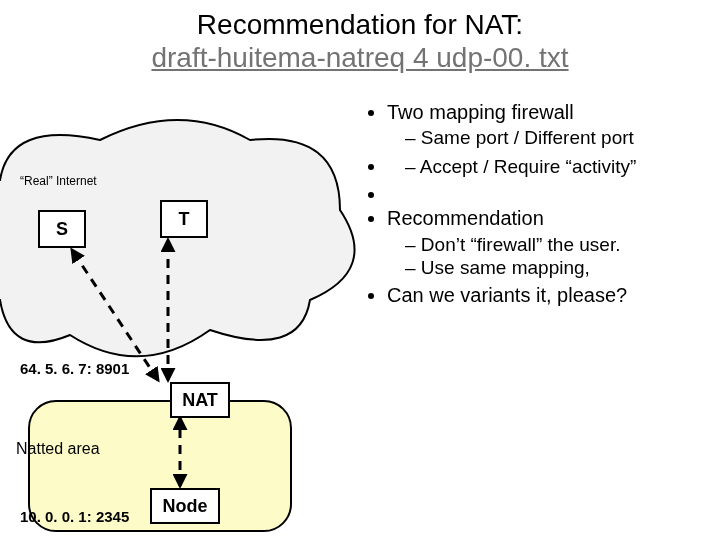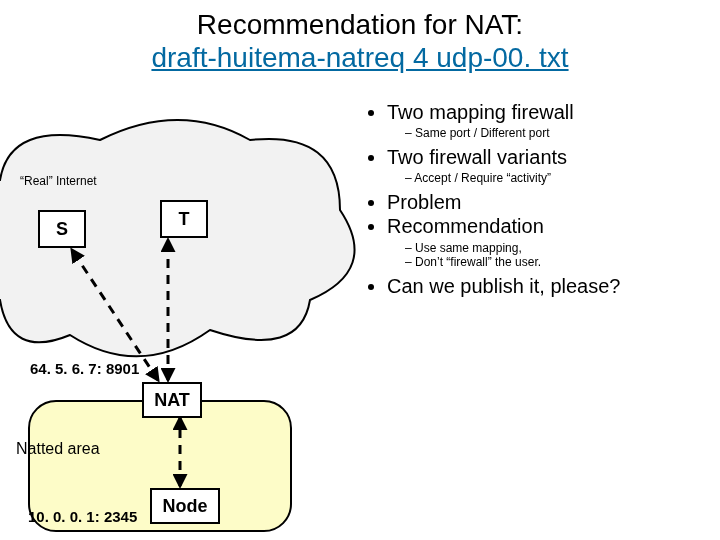--- a/index.html
+++ b/index.html
@@ -1,69 +1,69 @@
 <!DOCTYPE html>
 <html><head>
 <meta charset="utf-8">
 <style>
   html,body{margin:0;padding:0;width:720px;height:540px;background:#fff;font-family:Arial,Helvetica,sans-serif;color:#000;overflow:hidden}
   .slide{position:relative;width:720px;height:540px}
   .title{position:absolute;top:8px;left:0;right:0;text-align:center;font-size:28px;line-height:1.18}
-  .title a{color:#0369a1;text-decoration:underline}
+  .title a{color:#737373;text-decoration:underline}
   .bullets{position:absolute;top:100px;left:365px;width:345px;font-size:20px;line-height:1.22}
   .bullets ul{margin:0;padding-left:22px}
-  .bullets ul ul{list-style-type:none;padding-left:18px;font-size:12px;margin:2px 16px 4px 0}
+  .bullets ul ul{list-style-type:none;padding-left:18px;font-size:19px;margin:2px 16px 4px 0}
   .bullets ul ul li::before{content:"–  "}
   .diagram{position:absolute;top:110px;left:10px;width:340px;height:420px}
   .cloud{position:absolute;left:-70px;top:0;width:430px;height:260px}
   .cloud-path{fill:#f2f2f2;stroke:#000;stroke-width:2}
   .cloud-label{position:absolute;left:10px;top:64px;font-weight:normal;font-size:12px}
   .natbox{position:absolute;left:18px;top:290px;width:260px;height:128px;border:2px solid #000;border-radius:28px;background:#fdfcc8}
   .natlabel{position:absolute;left:6px;top:330px;font-weight:normal;font-size:16px}
   .box{position:absolute;border:2px solid #000;background:#fff;font-weight:bold;font-size:18px;display:flex;align-items:center;justify-content:center}
   .boxS{left:28px;top:100px;width:44px;height:34px}
   .boxT{left:150px;top:90px;width:44px;height:34px}
-  .boxNAT{left:132px;top:272px;width:56px;height:32px}
+  .boxNAT{left:160px;top:272px;width:56px;height:32px}
   .boxNode{left:140px;top:378px;width:66px;height:32px}
   .ip1{position:absolute;left:170px;top:200px;font-weight:bold;font-size:15px}
-  .ip2{position:absolute;left:20px;top:250px;font-weight:bold;font-size:15px}
-  .ip3{position:absolute;left:18px;top:398px;font-weight:bold;font-size:15px}
+  .ip2{position:absolute;left:10px;top:250px;font-weight:bold;font-size:15px}
+  .ip3{position:absolute;left:10px;top:398px;font-weight:bold;font-size:15px}
   svg.arrows{position:absolute;left:0;top:0;width:340px;height:420px;overflow:visible}
   .arr{stroke:#000;stroke-width:3;stroke-dasharray:9 7;fill:none;marker-end:url(#ah);marker-start:url(#ahs)}
 </style>
 </head>
 <body>
 
 <div class="slide">
   <div class="title">
     <span>Recommendation for NAT:</span><br>
     <a>draft-huitema-natreq 4 udp-00. txt</a>
   </div>
 
   <div class="bullets">
     <ul>
       <li><span>Two mapping firewall</span>
         <ul>
             <li>Same port / Different port</li>
           </ul>
       </li>
-      <li><span>Two firewall variants</span>
+      <li>
         <ul>
             <li>Accept / Require “activity”</li>
           </ul>
       </li>
-      <li><span>Problem</span>
+      <li>
       </li>
       <li><span>Recommendation</span>
         <ul>
+          <li>Don’t “firewall” the user.</li>
           <li>Use same mapping,</li>
-          <li>Don’t “firewall” the user.</li>
         </ul>
       </li>
-      <li>Can we publish it, please?</li>
+      <li>Can we variants it, please?</li>
     </ul>
   </div>
 
   <div class="diagram">
     <svg class="cloud" viewBox="0 0 430 260">
       <path class="cloud-path" d="M60 190 Q0 190 10 140 Q-10 80 60 70 Q70 10 160 30 Q240 -10 310 30 Q400 20 400 100 Q440 160 370 190 Q360 250 270 220 Q200 270 130 225 Q70 250 60 190 Z"></path>
     </svg>
     <div class="cloud-label">“Real” Internet</div>
 
     <div class="natbox"></div>

